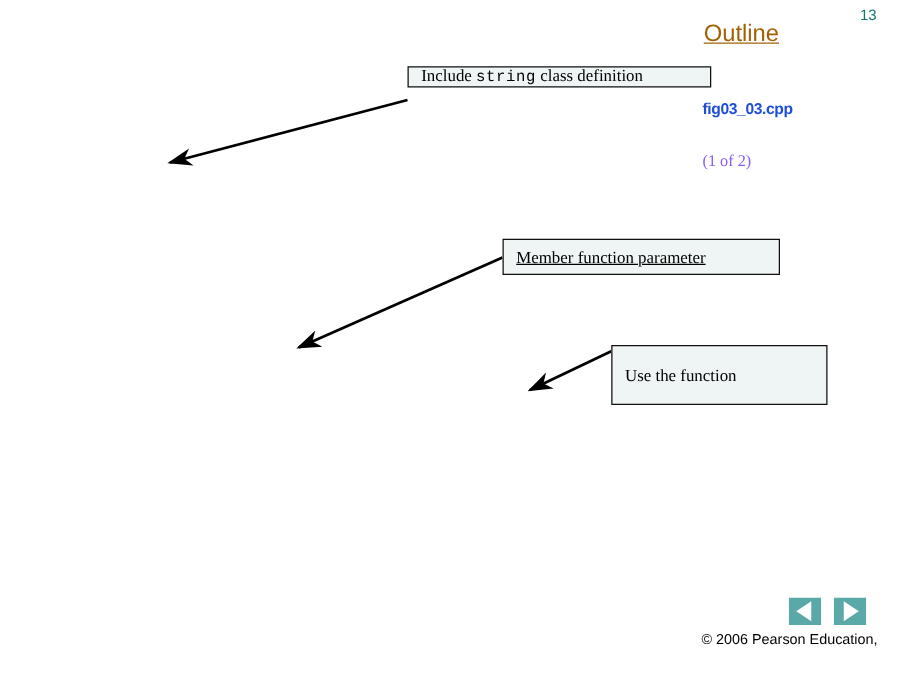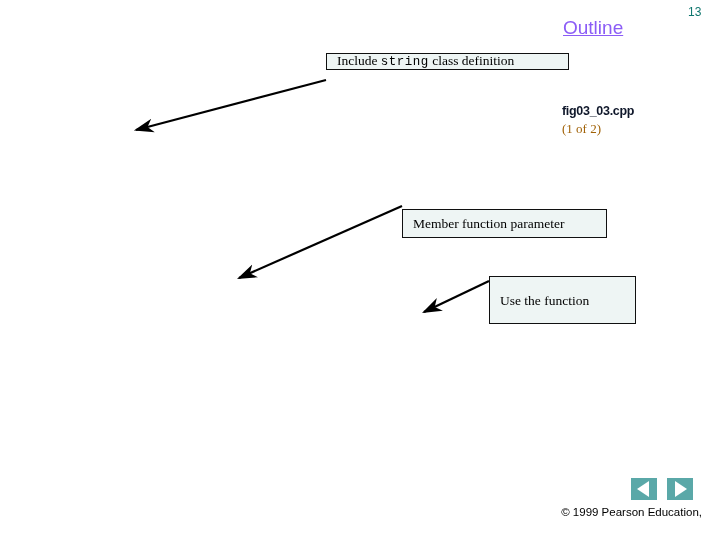--- a/index.html
+++ b/index.html
@@ -29,47 +29,47 @@
     font-size: 12px;
     color: #0f766e;
     line-height: 14px;
   }
   .outline-title {
     position: absolute;
     left: 563px;
     top: 17px;
     font-family: "Liberation Sans", sans-serif;
     font-size: 19px;
-    color: #8b5cf6;
+    color: #a16207;
     text-decoration: underline;
     letter-spacing: 0px;
     line-height: 22px;
     text-align: right;
   }
 
   
   .file-name {
     position: absolute;
     left: 562px;
-    top: 104px;
+    top: 80px;
     font-family: "Liberation Sans", sans-serif;
     font-weight: bold;
     font-size: 12.5px;
     letter-spacing: -0.3px;
-    color: #0f172a;
+    color: #1d4ed8;
     line-height: 14px;
     white-space: nowrap;
   }
   .file-page {
     position: absolute;
     left: 562px;
     top: 121px;
     font-family: "Liberation Serif", serif;
     font-size: 13px;
-    color: #a16207;
+    color: #8b5cf6;
     line-height: 15px;
     white-space: nowrap;
   }
 
   
   .callout {
     position: absolute;
     box-sizing: border-box;
     background: #eef5f4;
     border: 1px solid #101010;
@@ -92,28 +92,29 @@
   }
 
   #callout-include {
     left: 326px;
     top: 53px;
     width: 243px;
     height: 17px;
   }
   #callout-member-param {
     left: 402px;
-    top: 209px;
-    width: 205px;
+    top: 191px;
+    width: 222px;
     height: 29px;
+    text-decoration: underline;
   }
   #callout-use-param {
     left: 489px;
     top: 276px;
-    width: 147px;
+    width: 173px;
     height: 48px;
   }
   #callout-use-param .txt {
     line-height: 19px;
   }
 
   
   .leaders {
     position: absolute;
     left: 0;
@@ -203,16 +204,16 @@
     </div>
     <div class="nav-btn nav-next">
       <svg width="26" height="22" viewBox="0 0 26 22">
         <rect x="0" y="0" width="26" height="22" fill="#5aa8a8"></rect>
         <polygon points="8,3 8,19 20,11" fill="#ffffff"></polygon>
       </svg>
     </div>
   </div>
 
   <div class="copyright">
-    <span>© 1999 Pearson Education,</span>
+    <span>© 2006 Pearson Education,</span>
   </div>
 
 </div>
 
 </body></html>

